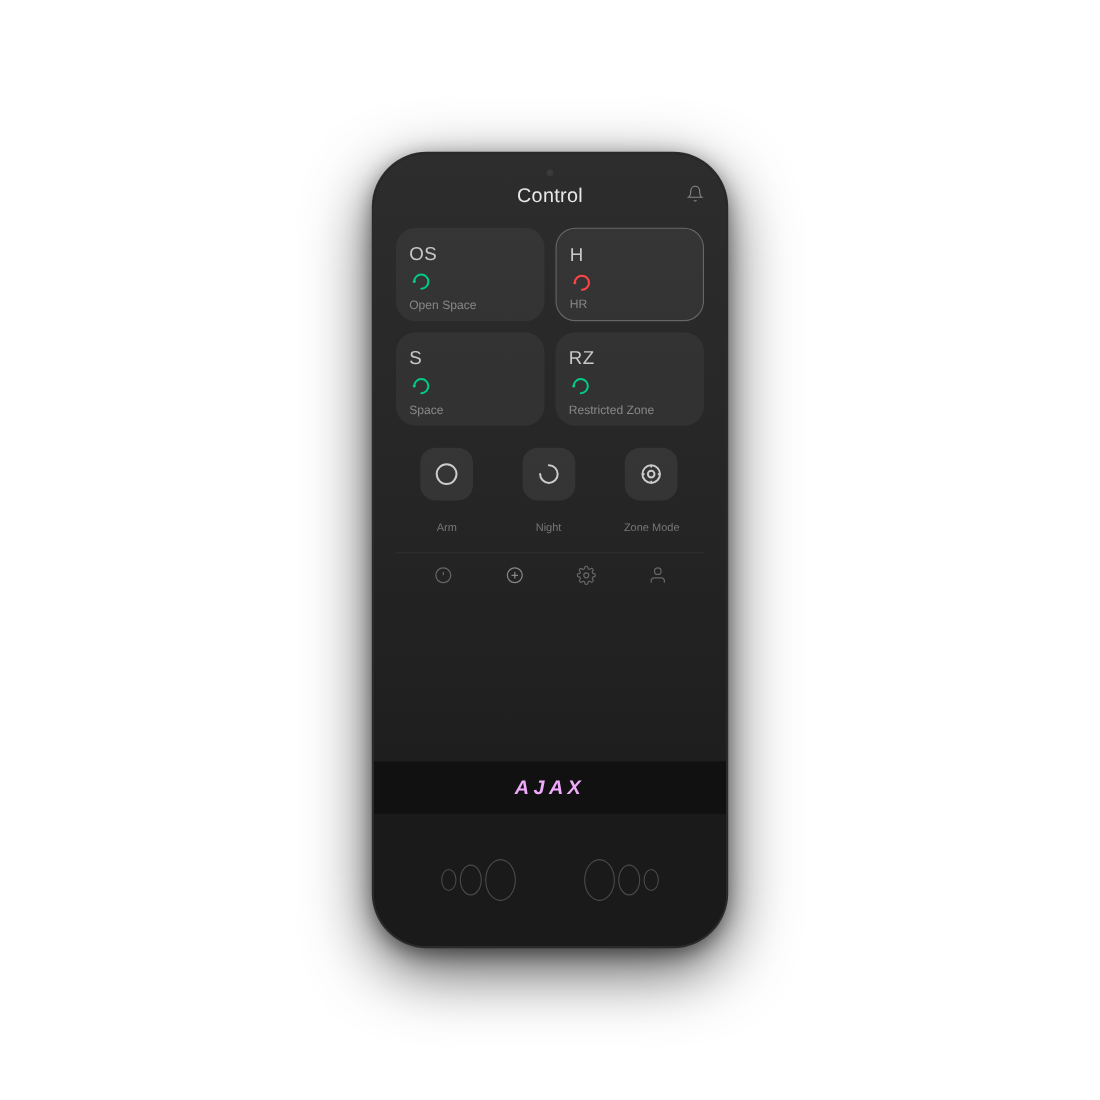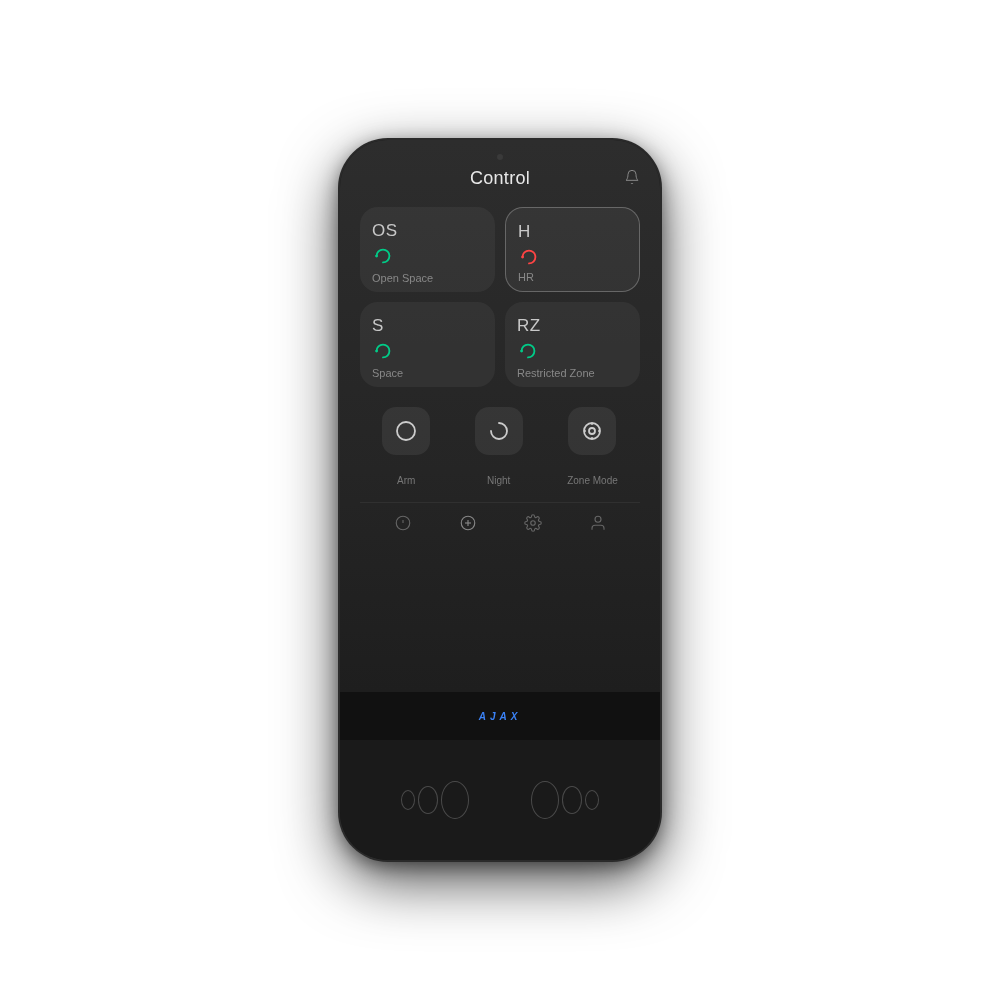--- a/index.html
+++ b/index.html
@@ -202,22 +202,22 @@
       width: 100%;
       height: 48px;
       background: #111;
       display: flex;
       align-items: center;
       justify-content: center;
       letter-spacing: 3px;
     }
 
     .brand-text {
-      color: #3b82f6;
-      font-size: 10px;
+      color: #f0abfc;
+      font-size: 18px;
       font-weight: 600;
       letter-spacing: 4px;
       font-style: italic;
     }
 
     
     .reader-bottom {
       width: 100%;
       height: 120px;
       background: #1a1a1a;

